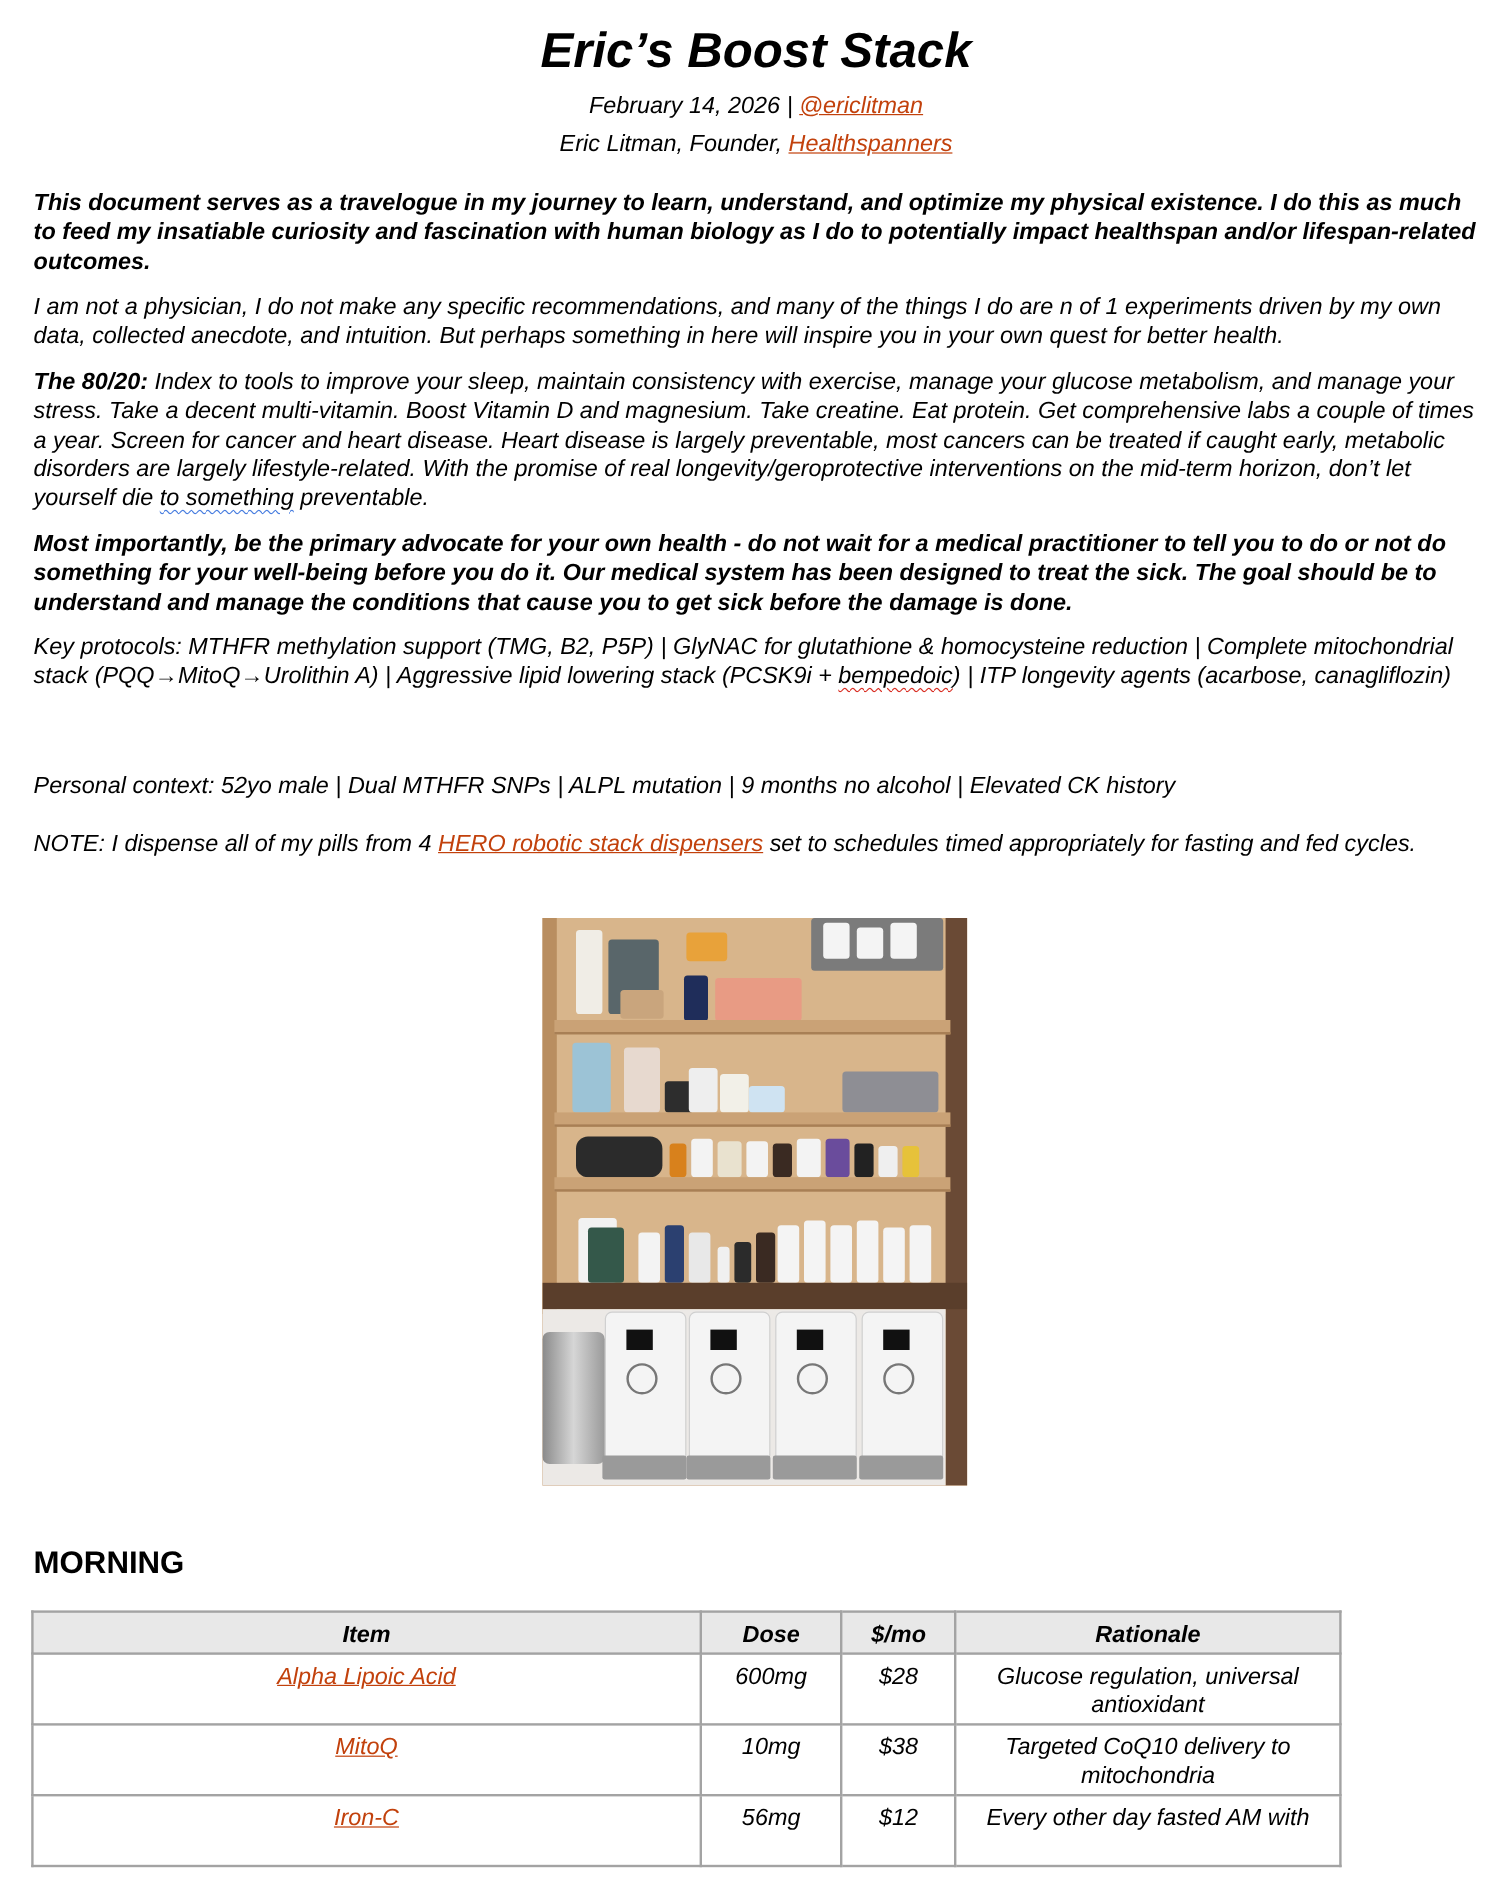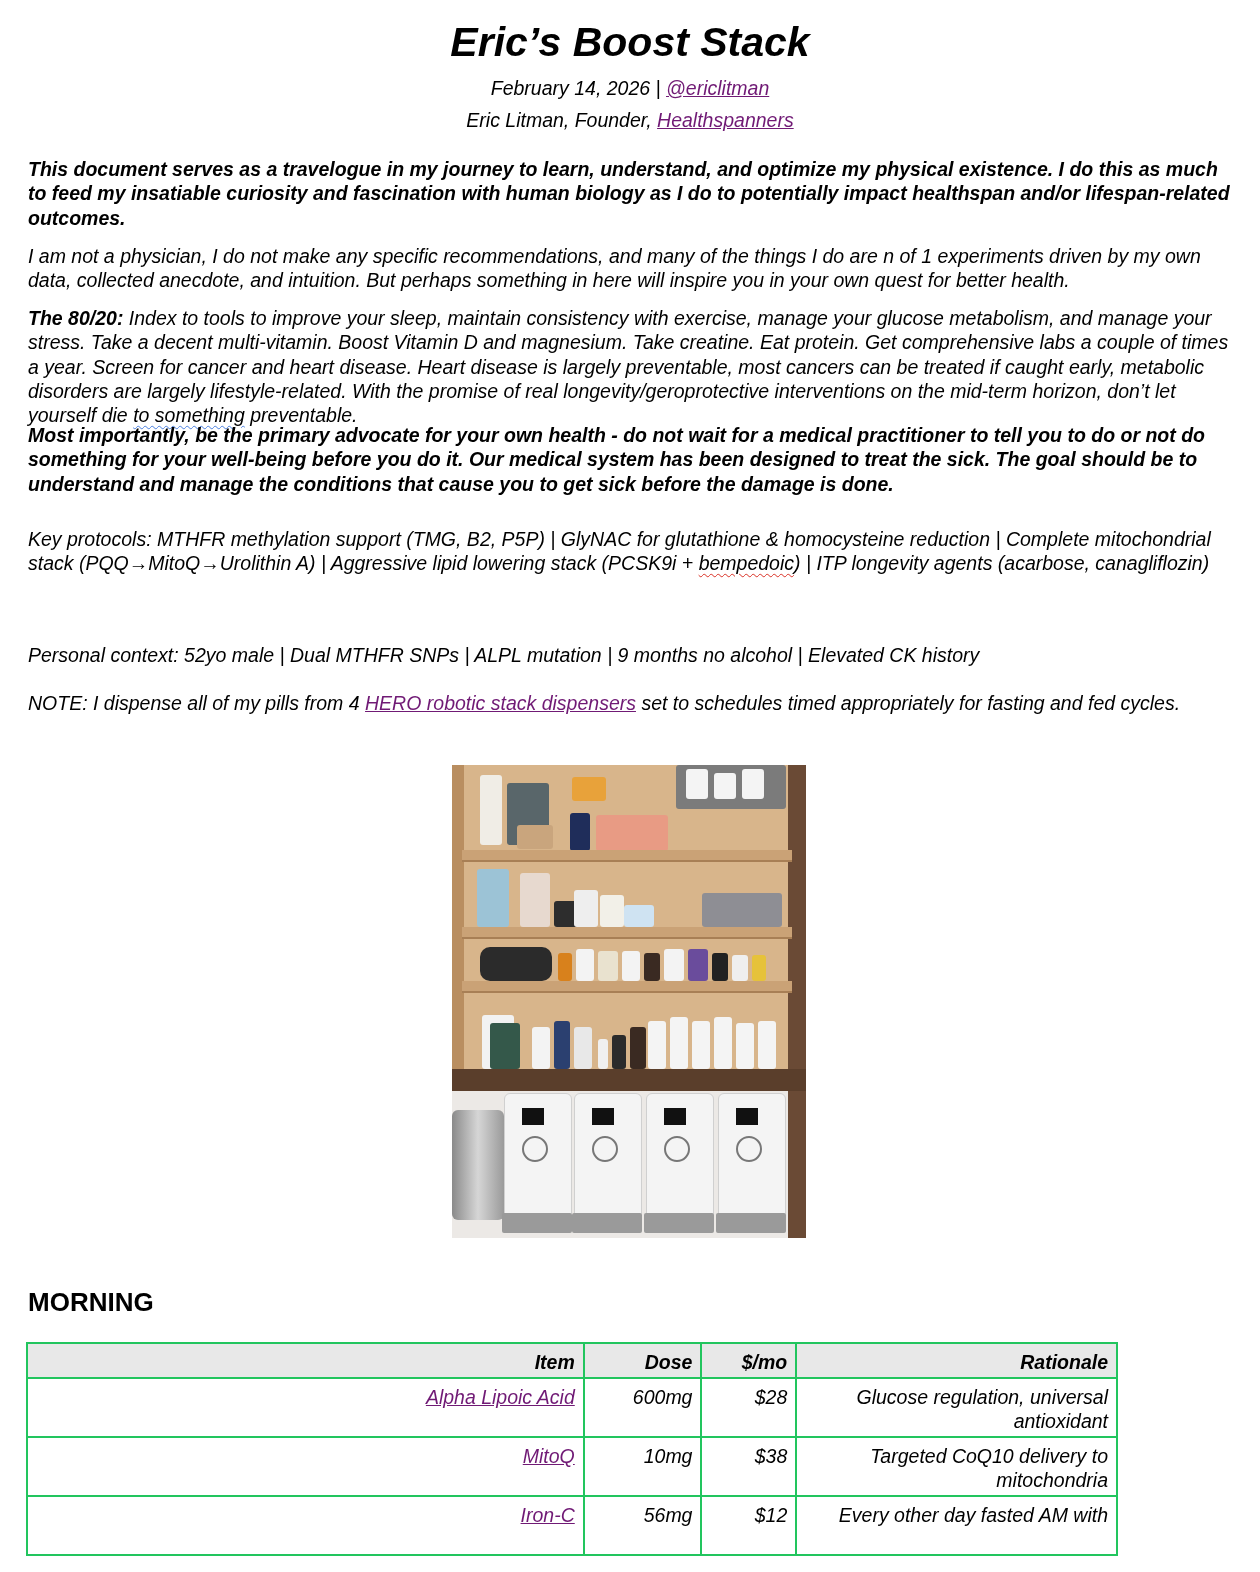--- a/index.html
+++ b/index.html
@@ -36,21 +36,21 @@
     .subtitle {
       position: absolute;
       left: 0;
       width: 1204px;
       text-align: center;
       font-style: italic;
       font-size: 19.5px;
       line-height: 28px;
     }
     a.link {
-      color: #701a75;
+      color: #c2410c;
       text-decoration: underline;
       font-style: italic;
     }
     .para {
       position: absolute;
       left: 0;
       width: 1204px;
       font-style: italic;
       font-size: 19.5px;
       line-height: 24.3px;
@@ -101,22 +101,22 @@
     table.stack {
       position: absolute;
       left: -2px;
       top: 1342px;
       width: 1092px;
       border-collapse: collapse;
       font-style: italic;
       font-size: 19.5px;
     }
     table.stack th, table.stack td {
-      border: 2px solid #22c55e;
-      text-align: right;
+      border: 2px solid #a3a3a3;
+      text-align: center;
       vertical-align: top;
       padding: 6px 8px 3px 8px;
       line-height: 24px;
     }
     table.stack th {
       background: #e8e8e8;
       font-weight: bold;
       height: 24px;
     }
     table.stack td.section {
@@ -145,21 +145,21 @@
   <div class="subtitle" style="top:106px;">
     <span>Eric Litman, Founder, </span><a class="link" href="#">Healthspanners</a>
   </div>
 
   <p class="para" style="top:157px;font-weight:bold;">This document serves as a travelogue in my journey to learn, understand, and optimize my physical existence. I do this as much to feed my insatiable curiosity and fascination with human biology as I do to potentially impact healthspan and/or lifespan-related outcomes.</p>
 
   <p class="para" style="top:244px;">I am not a physician, I do not make any specific recommendations, and many of the things I do are n of 1 experiments driven by my own data, collected anecdote, and intuition. But perhaps something in here will inspire you in your own quest for better health.</p>
 
   <p class="para" style="top:306px;"><b>The 80/20:</b><span> Index to tools to improve your sleep, maintain consistency with exercise, manage your glucose metabolism, and manage your stress. Take a decent multi-vitamin. Boost Vitamin D and magnesium. Take creatine. Eat protein. Get comprehensive labs a couple of times a year. Screen for cancer and heart disease. Heart disease is largely preventable, most cancers can be treated if caught early, metabolic disorders are largely lifestyle-related. With the promise of real longevity/geroprotective interventions on the mid-term horizon, don’t let yourself die </span><span class="squiggle-blue">to something</span><span> preventable.</span></p>
 
-  <p class="para bold" style="top:423px;">Most importantly, be the primary advocate for your own health - do not wait for a medical practitioner to tell you to do or not do something for your well-being before you do it. Our medical system has been designed to treat the sick. The goal should be to understand and manage the conditions that cause you to get sick before the damage is done.</p>
+  <p class="para bold" style="top:441px;">Most importantly, be the primary advocate for your own health - do not wait for a medical practitioner to tell you to do or not do something for your well-being before you do it. Our medical system has been designed to treat the sick. The goal should be to understand and manage the conditions that cause you to get sick before the damage is done.</p>
 
   <p class="para" style="top:527px;"><span>Key protocols: MTHFR methylation support (TMG, B2, P5P) | GlyNAC for glutathione &amp; homocysteine reduction | Complete mitochondrial stack (PQQ→MitoQ→Urolithin A) | Aggressive lipid lowering stack (PCSK9i + </span><span class="squiggle-red">bempedoic</span><span>) | ITP longevity agents (acarbose, canagliflozin)</span></p>
 
   <p class="para" style="top:643px;">Personal context: 52yo male | Dual MTHFR SNPs | ALPL mutation | 9 months no alcohol | Elevated CK history</p>
 
   <p class="para" style="top:691px;"><span>NOTE: I dispense all of my pills from 4 </span><a class="link" href="#">HERO robotic stack dispensers</a><span> set to schedules timed appropriately for fasting and fed cycles.</span></p>
 
   <div class="photo" title="Cabinet shelves of supplement bottles above four HERO robotic pill dispensers">
     <div class="cab-back"></div>
     <div class="cab-side-l"></div>

